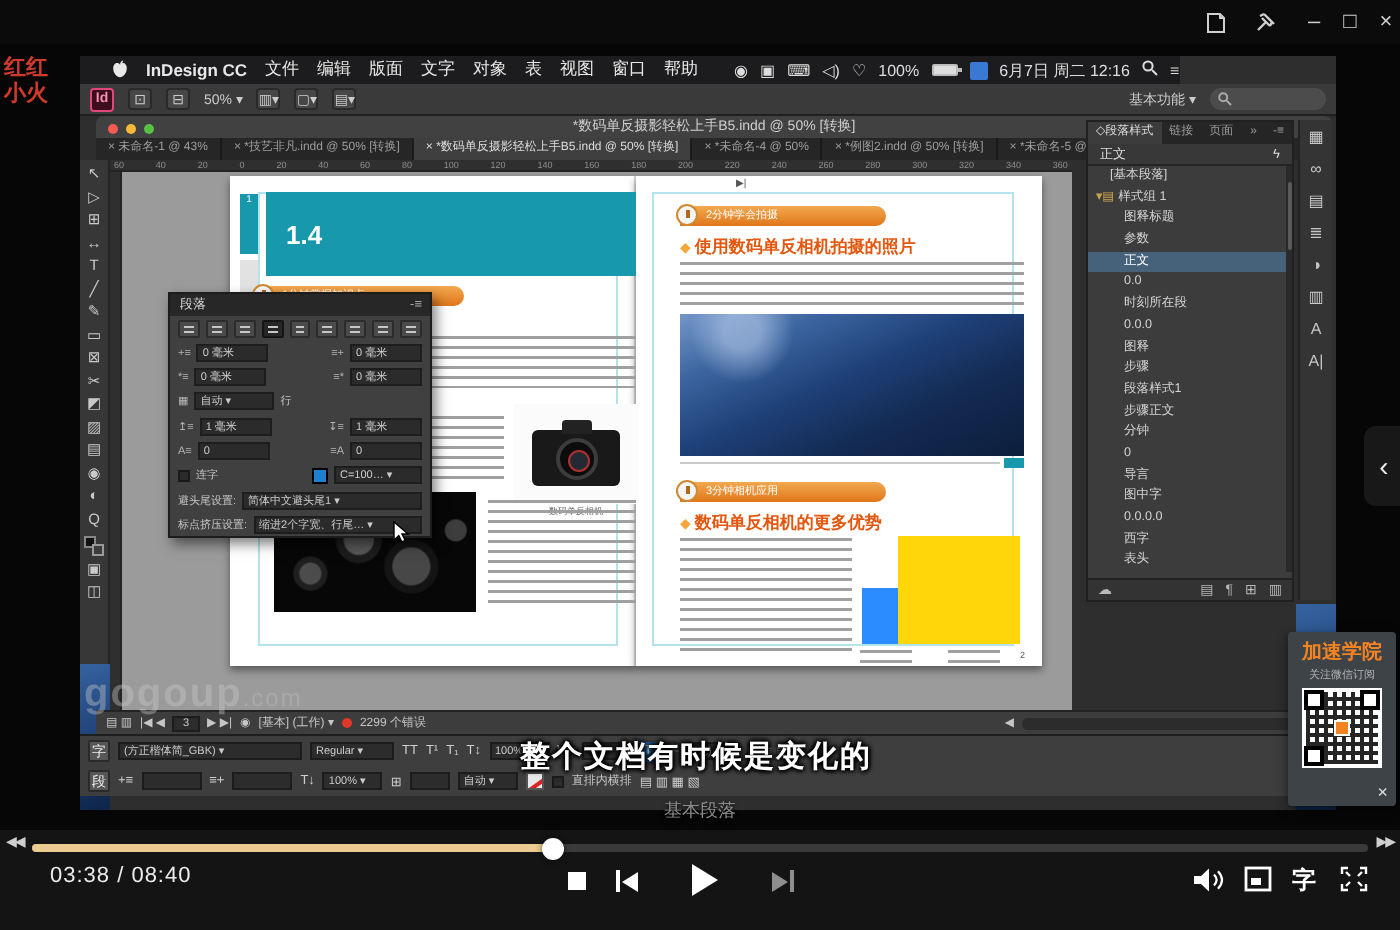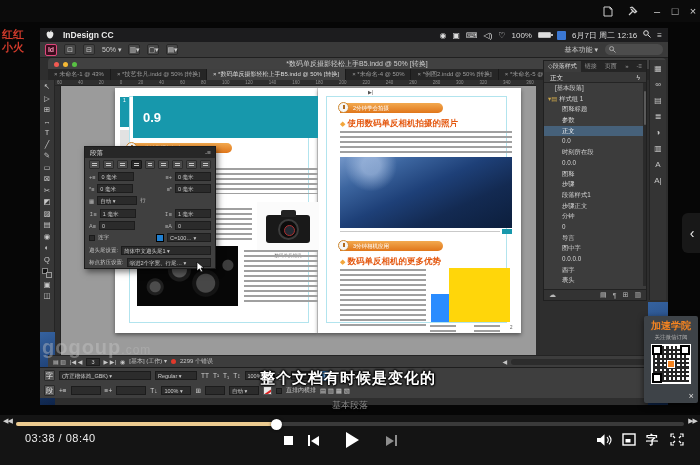--- a/index.html
+++ b/index.html
@@ -12,22 +12,22 @@
   .titlebar{left:0;top:0;width:700px;height:22px;background:#0b0b0b;color:#c9c9c9;font-size:11px;}
   .titlebar .ttl{position:absolute;left:36px;top:4px;white-space:nowrap;}
   .tb-ic{position:absolute;top:3px;width:16px;height:16px;display:flex;align-items:center;justify-content:center;color:#cfcfcf;font-size:11px;}
 
   
   .video{left:0;top:22px;width:700px;height:393px;background:#060606;}
   .danmaku{left:2px;top:28px;width:26px;color:#cf3a2b;font-size:11px;line-height:1.15;font-weight:bold;z-index:5;}
   .screen{left:40px;top:28px;width:628px;height:377px;background:#2e2e2e;}
 
   
-  .macbar{left:40px;top:28px;width:628px;height:14px;background:#1c1c1e;display:flex;align-items:center;
-          font-size:8.5px;color:#e8e8e8;padding:0 6px;gap:9px;white-space:nowrap;}
+  .macbar{left:40px;top:28px;width:550px;height:14px;background:#1c1c1e;display:flex;align-items:center;
+          font-size:8.5px;color:#e8e8e8;padding:0 16px;gap:9px;white-space:nowrap;}
   .macbar .app{font-weight:bold;}
   .macbar .sp{flex:1;}
   .macbar .ric{display:flex;align-items:center;gap:6px;font-size:8px;color:#ddd;}
   .batt{width:13px;height:6px;border:1px solid #bbb;border-radius:1px;position:relative;background:#ddd;}
   .batt:after{content:"";position:absolute;right:-3px;top:1px;width:2px;height:2px;background:#bbb;}
   .imebox{width:9px;height:9px;background:#3b78d4;border-radius:1px;}
 
   
   .appbar{left:40px;top:42px;width:628px;height:16px;background:#3a3a3a;border-bottom:1px solid #202020;
           display:flex;align-items:center;gap:7px;padding:0 5px;font-size:7px;color:#ccc;}
@@ -215,20 +215,32 @@
   <div class="abs danmaku">红红小火</div>
   <div class="abs screen"></div>
 
   <div class="abs macbar">
     <span>
       <svg width="8" height="9">
           <path d="M4 2.2 C2.5 .6 .6 1.8 .6 4 C.6 6.6 2.4 8.6 4 8.6 C5.6 8.6 7.4 6.6 7.4 4 C7.4 1.8 5.5 .6 4 2.2 Z M4 2 C4.2 1 5 .4 5.6 .3 C5.6 1.1 5 1.9 4 2 Z" fill="#e8e8e8"></path>
         </svg>
     </span>
     <span class="app">InDesign CC</span>
+    <span style="display:flex;gap:9px">
+
+    <span>文件</span>
+        <span>编辑</span>
+        <span>版面</span>
+        <span>文字</span>
+        <span>对象</span>
+        <span>表</span>
+        <span>视图</span>
+        <span>窗口</span>
+        <span>帮助</span>
+      </span>
     <span class="sp"></span>
     <span class="ric">
       <span>◉</span>
       <span>▣</span>
       <span>⌨</span>
       <span>◁)</span>
       <span>♡</span>
       <span>100%</span>
       <span class="batt"></span>
       <span class="imebox"></span>
@@ -339,21 +351,21 @@
   <div class="abs page" style="left:115px;top:88px;width:203px;height:245px;border-right:1px solid #d9d9d9">
     <span class="pg-guides" style="left:14px;top:8px;right:8px;bottom:10px"></span>
   </div>
   <div class="abs page" style="left:318px;top:88px;width:203px;height:245px">
     <span class="pg-guides" style="left:8px;top:8px;right:14px;bottom:10px"></span>
   </div>
 
   <div class="abs" style="left:120px;top:97px;width:9px;height:30px;background:var(--teal);color:#fff;font-size:5px;text-align:center">1</div>
   <div class="abs" style="left:120px;top:130px;width:9px;height:34px;background:#e2e2e2"></div>
   <div class="abs titlebox" style="left:133px;top:96px;width:185px;height:42px">
-    <span class="num">0.9</span>
+    <span class="num">1.4</span>
   </div>
   <div class="abs ribbon" style="left:128px;top:143px;width:104px;height:10px">
     <span class="rb-clock"></span>
     <span>1分钟掌握知识点</span>
   </div>
   <div class="abs h-orange" style="left:134px;top:157px">数码相机的优点</div>
   <div class="abs tline-block" style="left:134px;top:168px;width:184px;height:26px"></div>
   <div class="abs h-orange" style="left:134px;top:196px">数码单反相机的优势</div>
   <div class="abs tline-block" style="left:134px;top:208px;width:118px;height:34px"></div>
   <div class="abs cam" style="left:257px;top:202px;width:62px;height:50px">

